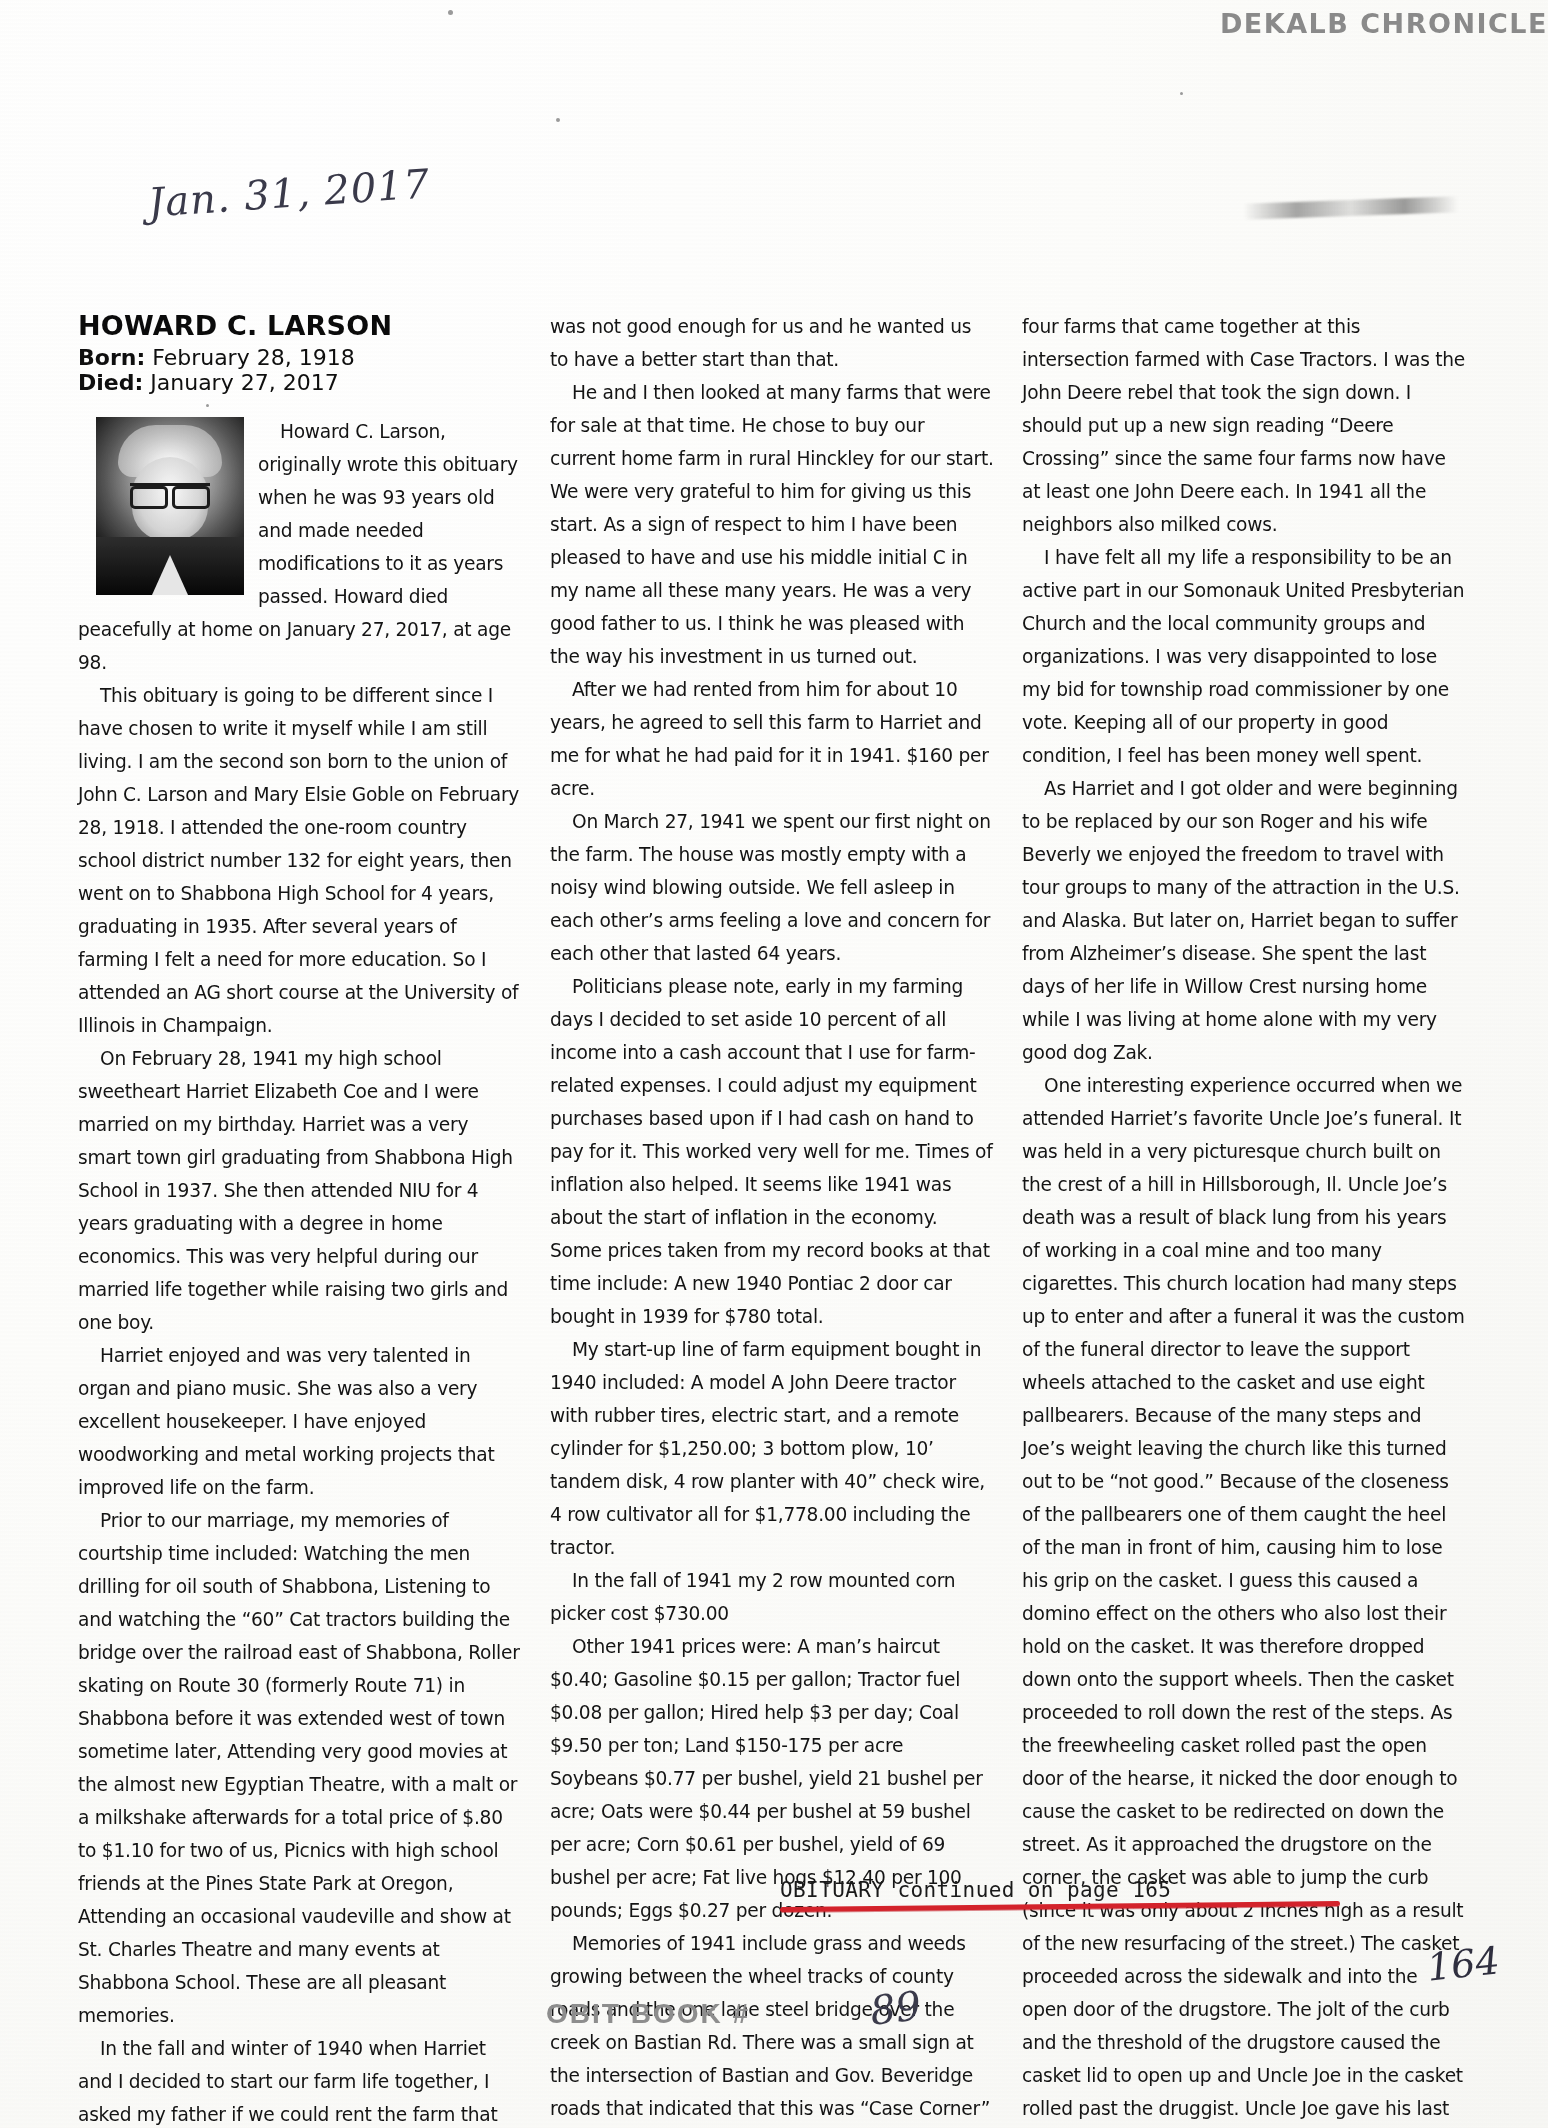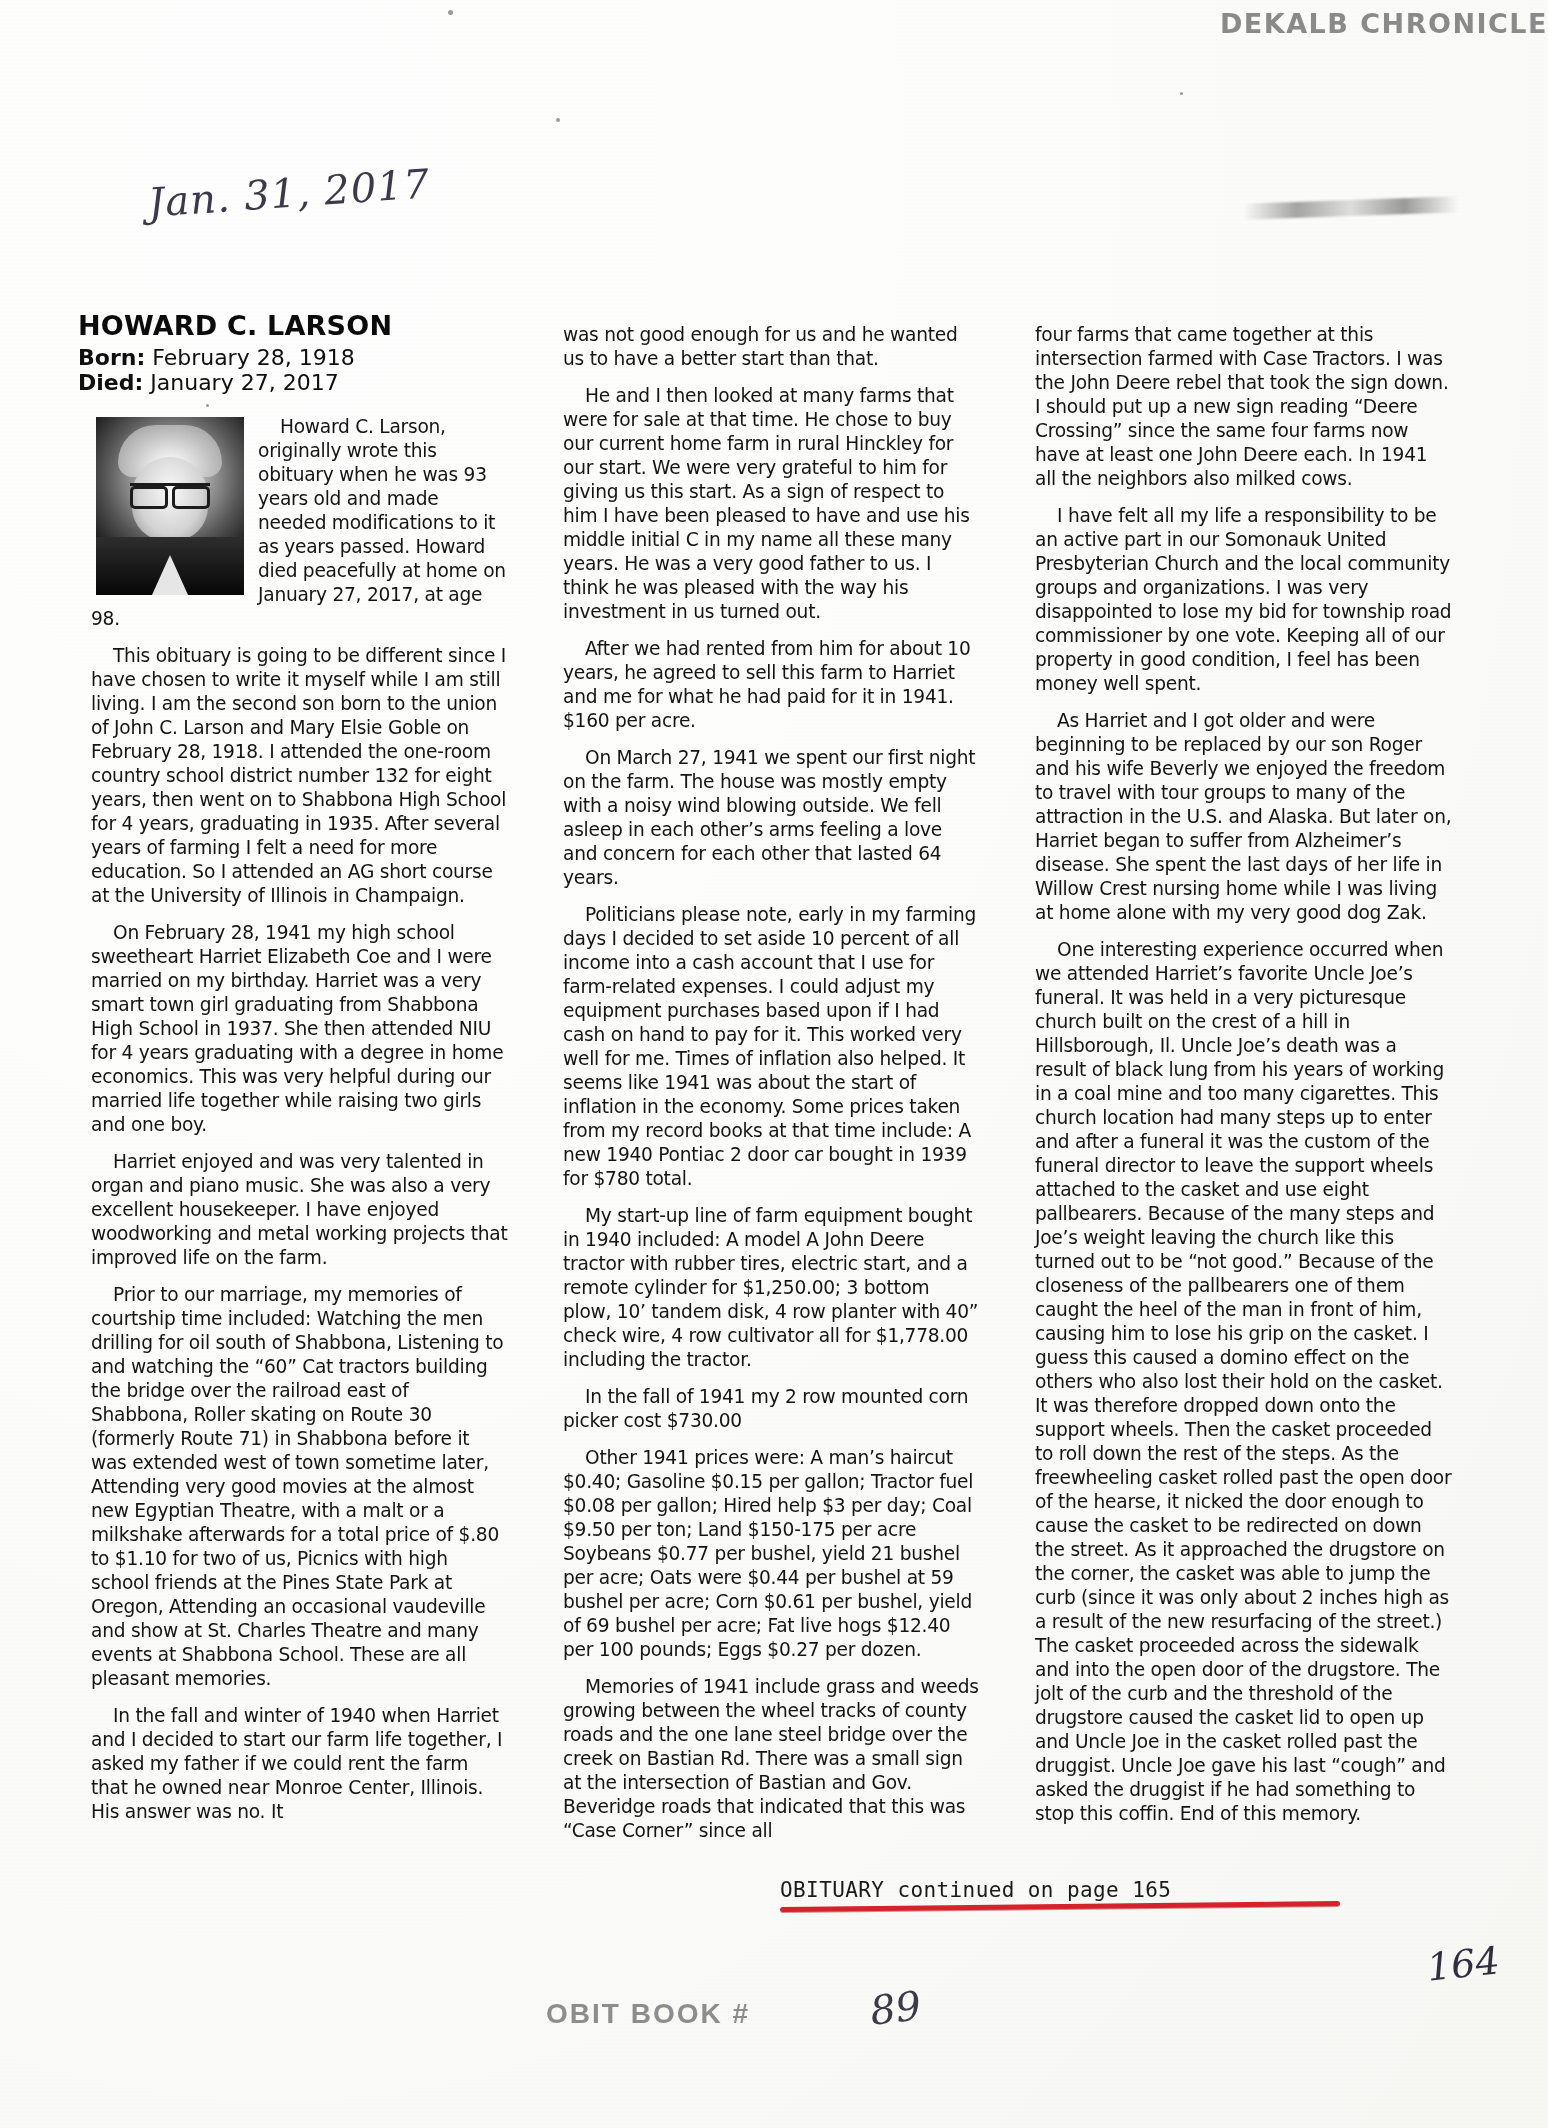--- a/index.html
+++ b/index.html
@@ -69,24 +69,24 @@
 
   
   .cols {
     position:absolute;
     top:310px; left:78px; width:1400px; height:1620px;
     display:flex;
     gap:28px;
   }
   .col { width:444px; }
   .col p {
-    margin:13px;
+    margin:0;
     font-family:"DejaVu Sans", sans-serif;
     font-size:18.6px;
-    line-height:24px;
+    line-height:33px;
     text-align:left;
     text-indent:22px;
     color:#141414;
     letter-spacing:-0.25px;
   }
   .col p.noindent { text-indent:0; }
 
   
   h1.obit-name {
     margin:0 0 4px 0;

